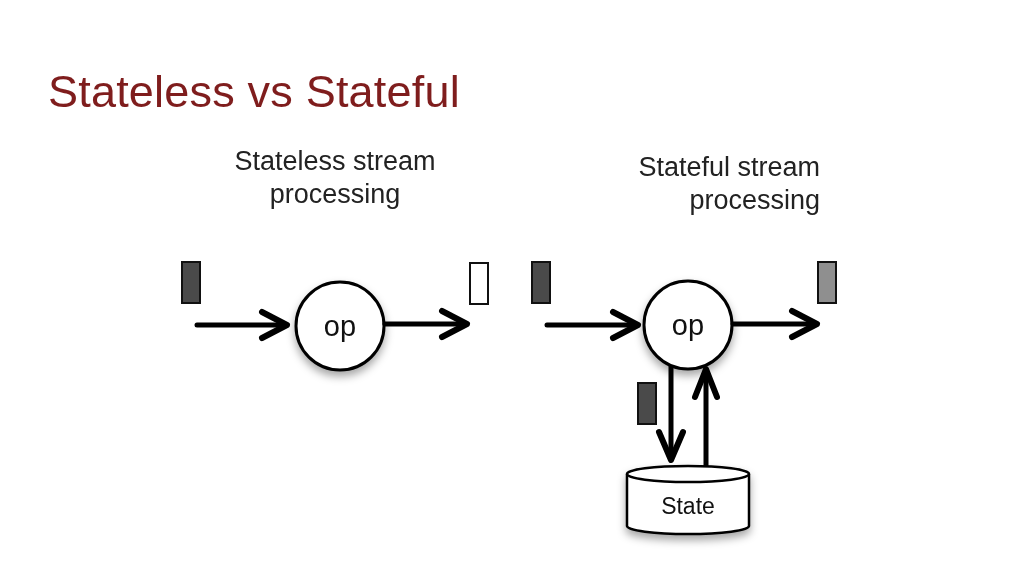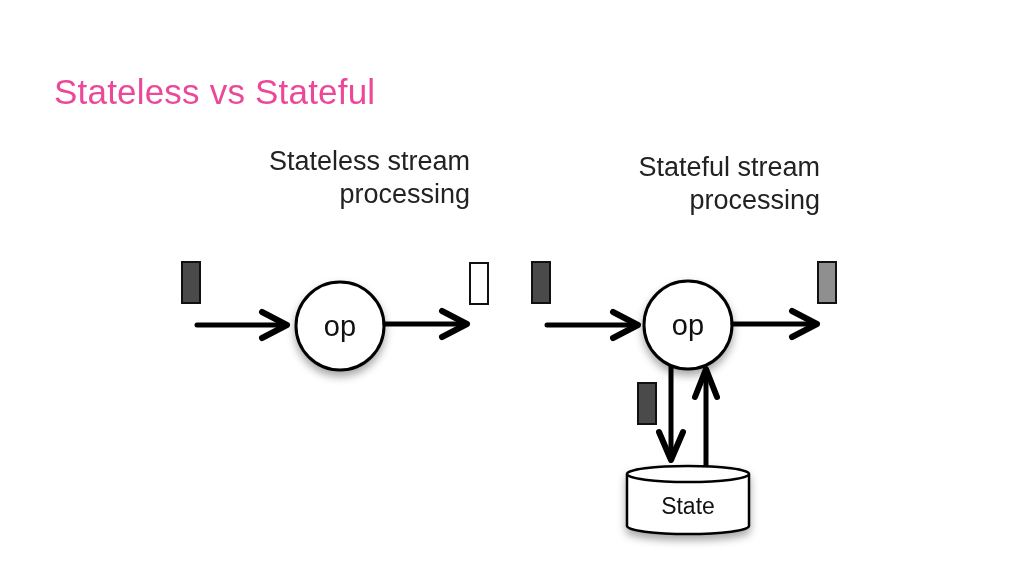--- a/index.html
+++ b/index.html
@@ -1,19 +1,19 @@
 <!DOCTYPE html>
 <html><head>
 <meta charset="utf-8">
 <style>
   html, body { margin: 0; padding: 0; background: #ffffff; }
   body { width: 1024px; height: 574px; position: relative; overflow: hidden; font-family: "Liberation Sans", sans-serif; }
-  .slide-title { position: absolute; left: 44px; top: 62px; font-size: 35px; color: #ec4899; margin: 10px; font-weight: normal; letter-spacing: 0.2px; }
+  .slide-title { position: absolute; left: 44px; top: 62px; font-size: 45px; color: #7f1d1d; margin: 4px; font-weight: normal; letter-spacing: 0.2px; }
   .sub-title { position: absolute; text-align: center; font-size: 27px; line-height: 33px; color: #222; }
-  .sub-left { left: 200px; top: 145px; width: 270px; text-align: right; }
+  .sub-left { left: 200px; top: 145px; width: 270px; }
   .sub-right { left: 570px; top: 151px; width: 250px; text-align: right; }
   svg.diagram { position: absolute; left: 0; top: 0; }
   .op-label, .state-label { font-family: "Liberation Sans", sans-serif; fill: #111; }
 </style>
 </head>
 <body>
 
 <h1 class="slide-title">Stateless vs Stateful</h1>
 
 <div class="sub-title sub-left">

